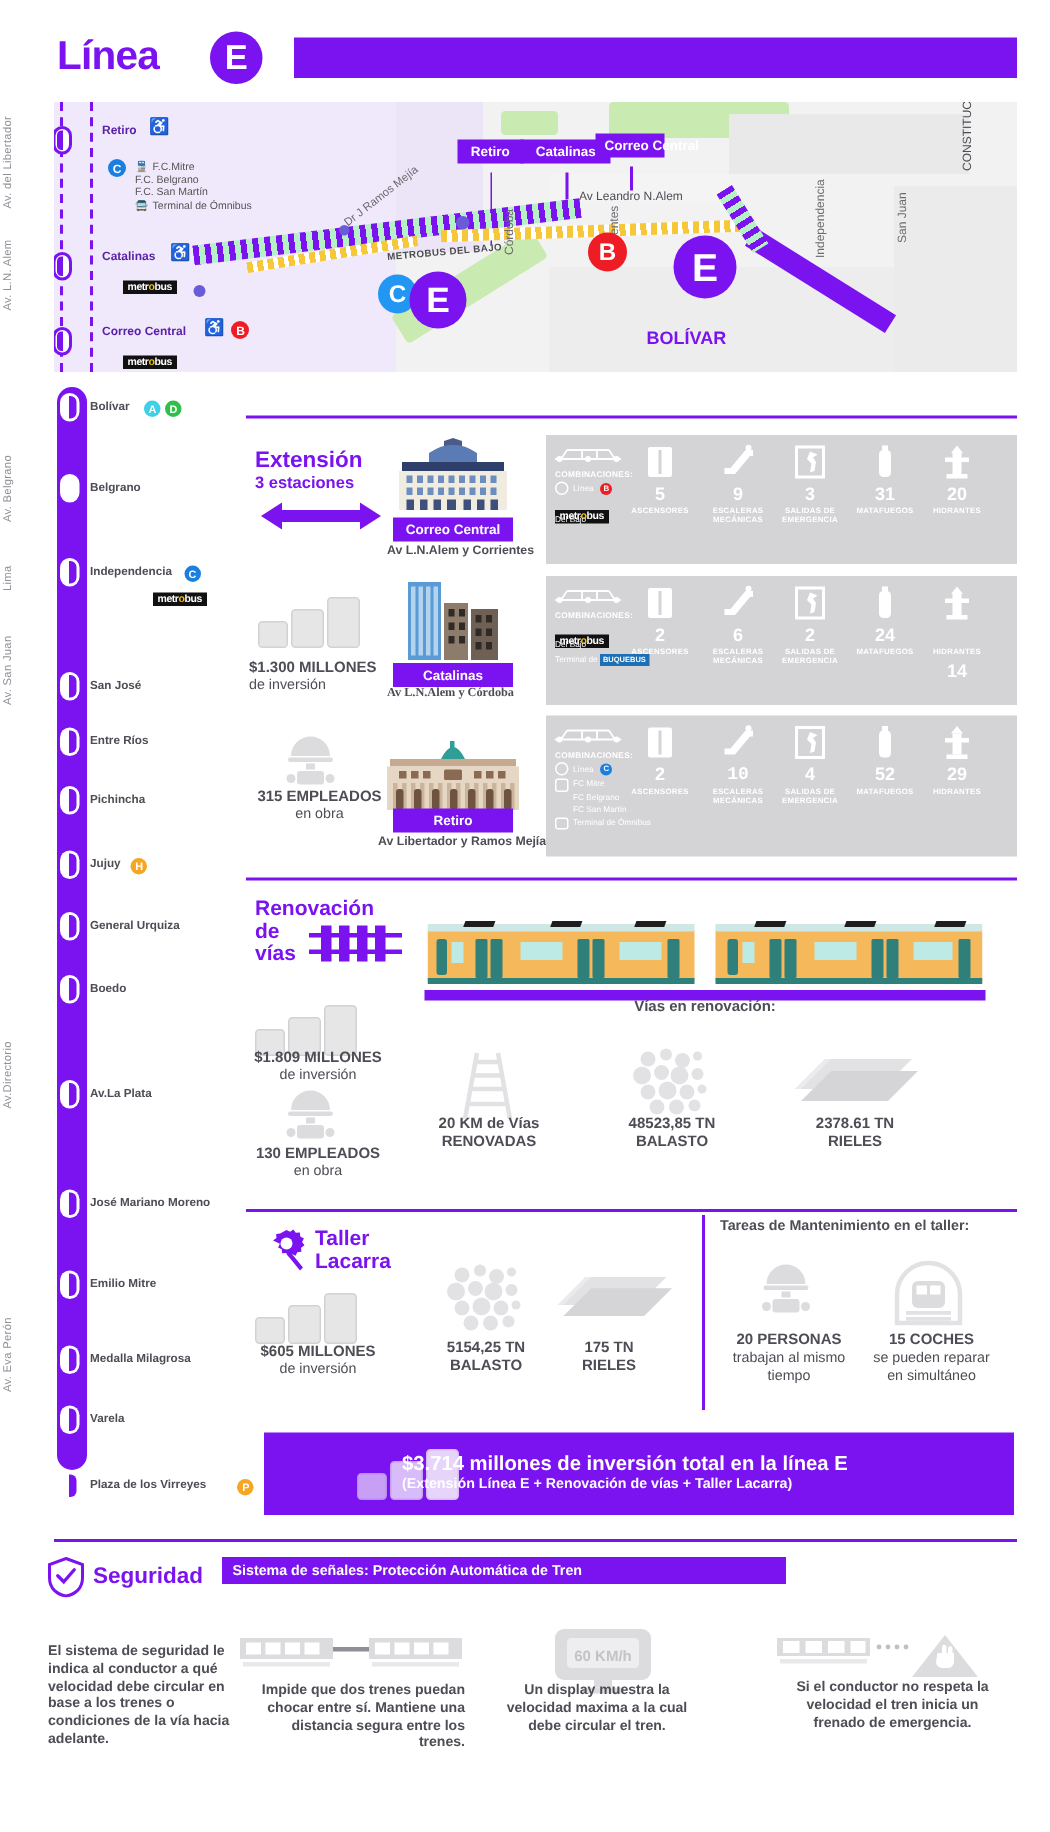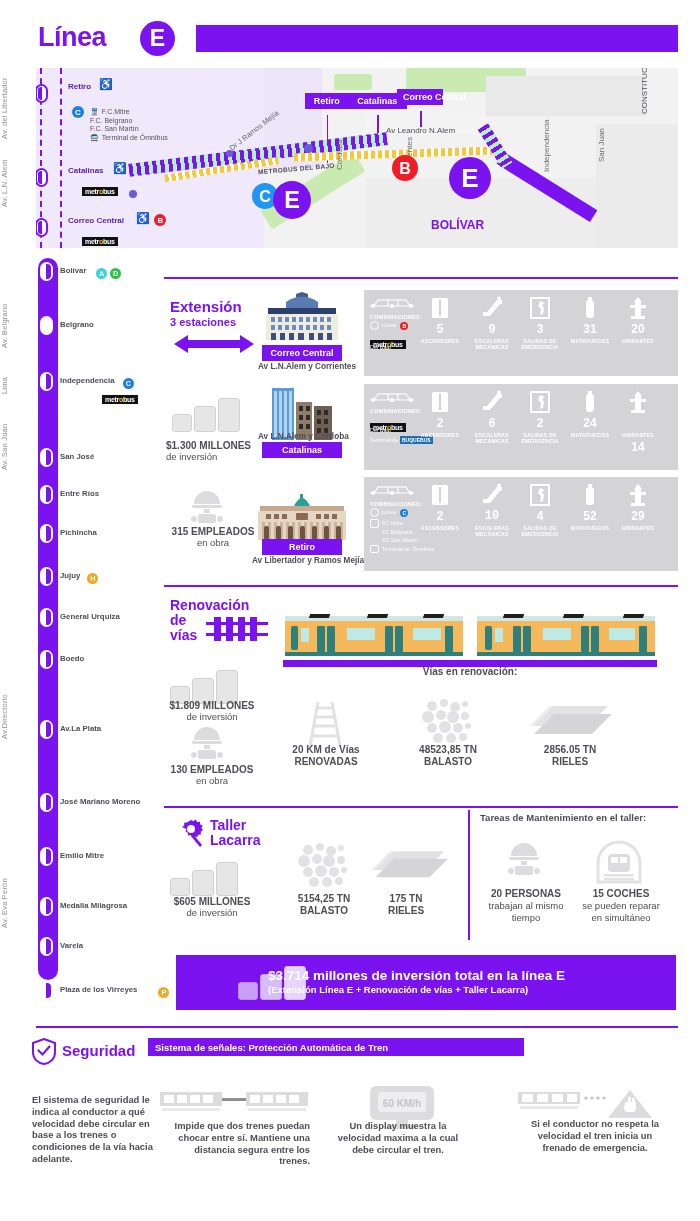--- a/index.html
+++ b/index.html
@@ -407,21 +407,21 @@
       <rect x="36" y="36" width="4" height="5"></rect>
     <rect x="47" y="22" width="4" height="5"></rect>
       <rect x="54" y="22" width="4" height="5"></rect>
     <rect x="47" y="31" width="4" height="5"></rect>
       <rect x="54" y="31" width="4" height="5"></rect>
     <rect x="47" y="40" width="4" height="5"></rect>
       <rect x="54" y="40" width="4" height="5"></rect>
   </g>
 </svg>
 <div class="label-chip" style="left:262px;top:442px;width:80px;">Catalinas</div>
-<div class="bldg-caption" style="left:258px;top:432px;">Av L.N.Alem y Córdoba</div>
+<div class="bldg-caption" style="left:258px;top:457px;font-family:Liberation Serif, serif;">Av L.N.Alem y Córdoba</div>
 
 <svg style="position:absolute;left:256px;top:492px;width:92px;height:48px;" viewBox="0 0 92 48">
   <path d="M38 14 Q46 -2 54 14 Z" fill="#2f9e96"></path>
   <rect x="44" y="2" width="3" height="6" fill="#2f9e96"></rect>
   <rect x="4" y="14" width="84" height="5" fill="#c6a98f"></rect>
   <rect x="2" y="19" width="88" height="29" fill="#e6d7c5"></rect>
   <g fill="#8a6a52">
     <rect x="10" y="22" width="5" height="5"></rect>
       <rect x="18" y="22" width="5" height="5"></rect>
     <rect x="26" y="22" width="5" height="5"></rect>
@@ -718,21 +718,21 @@
   <span>48523,85 TN</span><br>
   <span>BALASTO</span>
 </div>
 
 <svg style="position:absolute;left:528px;top:704px;width:84px;height:42px;" viewBox="0 0 84 42">
   <path d="M2 22 L22 2 L80 2 L60 22 Z" fill="#e2e2e4"></path>
   <path d="M6 30 L26 10 L84 10 L64 30 Z" fill="#d5d5d8"></path>
   <path d="M2 22 L22 2 L26 2 L6 22 Z" fill="#ebebed"></path>
 </svg>
 <div class="stat-text" style="left:530px;top:744px;width:80px;text-align:center;line-height:12px;">
-  <span>2856.05 TN</span><br>
+  <span>2378.61 TN</span><br>
   <span>RIELES</span>
 </div>
 
 <svg id="gear" viewBox="0 0 30 30">
   <path d="M15 2 l2.4 1.2 2.2-1.6 1.6 2.3 2.7-.2.3 2.7 2.4 1.2-1.2 2.4 1.6 2.2-2.3 1.6.2 2.7-2.7.3-1.2 2.4-2.4-1.2-2.2 1.6-1.6-2.3-2.7.2-.3-2.7-2.4-1.2 1.2-2.4L6 9l2.3-1.6L8.1 4.7l2.7-.3z" fill="#7B13F0"></path>
   <circle cx="15" cy="11" r="4" fill="#ffffff"></circle>
   <path d="M17 16 L26 27 L24 29 L15 18 Z" fill="#7B13F0"></path>
 </svg>
 <div id="taller-title">
   <span>Taller</span><br>

